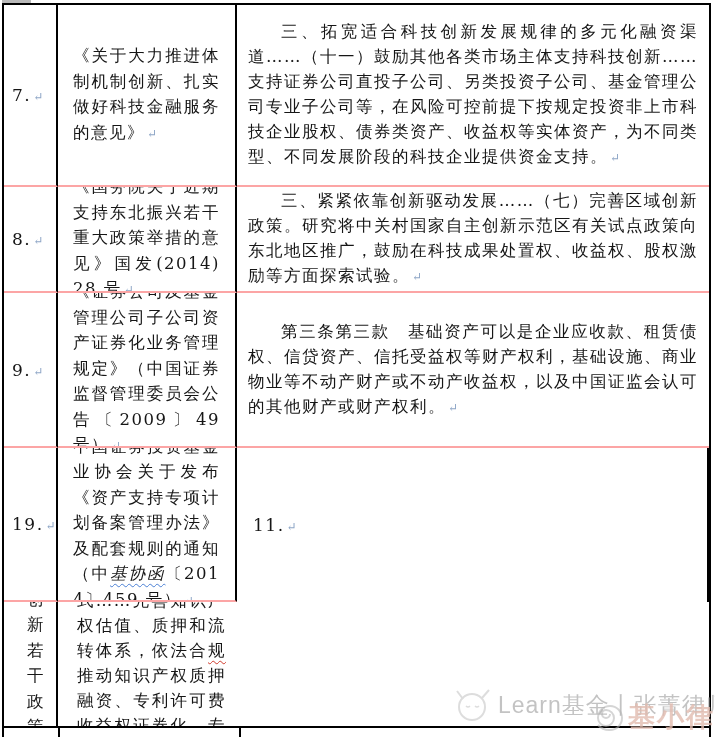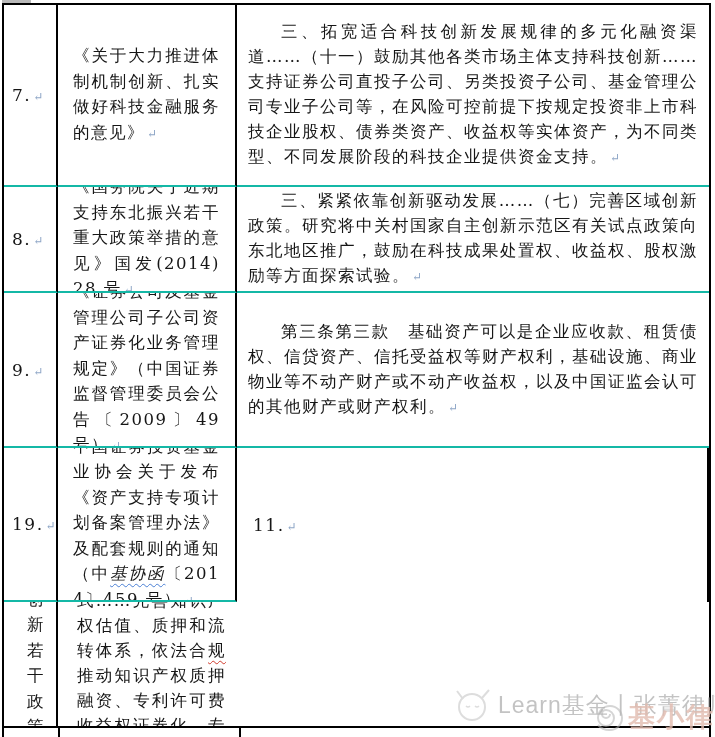--- a/index.html
+++ b/index.html
@@ -12,21 +12,21 @@
   
   .tbl{
     position:absolute;left:2px;top:3px;width:709px;
     border:2px solid #000;box-sizing:border-box;
     display:grid;
     grid-template-columns:54px 179px 1fr;
     grid-template-rows:182px 106px 155px 154px 124px;
     background:#fff;
   }
   .cell{
-    box-sizing:border-box;border-right:2px solid #000;border-bottom:2px solid #14b8a6;
+    box-sizing:border-box;border-right:2px solid #000;border-bottom:2px solid #fca5a5;
     display:flex;flex-direction:column;justify-content:center;overflow:hidden;
   }
   .cell.last-col{border-right:none;}
   .cell.last-row{border-bottom:none;margin-left:8px;}
   .c-num{padding-left:8px;font-size:17px;justify-content:center;}
   .c-num .para{white-space:nowrap;}
   .c-title{padding:2px 15px;font-size:16.5px;line-height:25.5px;}
   .c-content{padding:1px 11px;font-size:16.5px;line-height:25px;}
   .para{
     text-align:justify;text-justify:inter-character;word-break:break-all;

